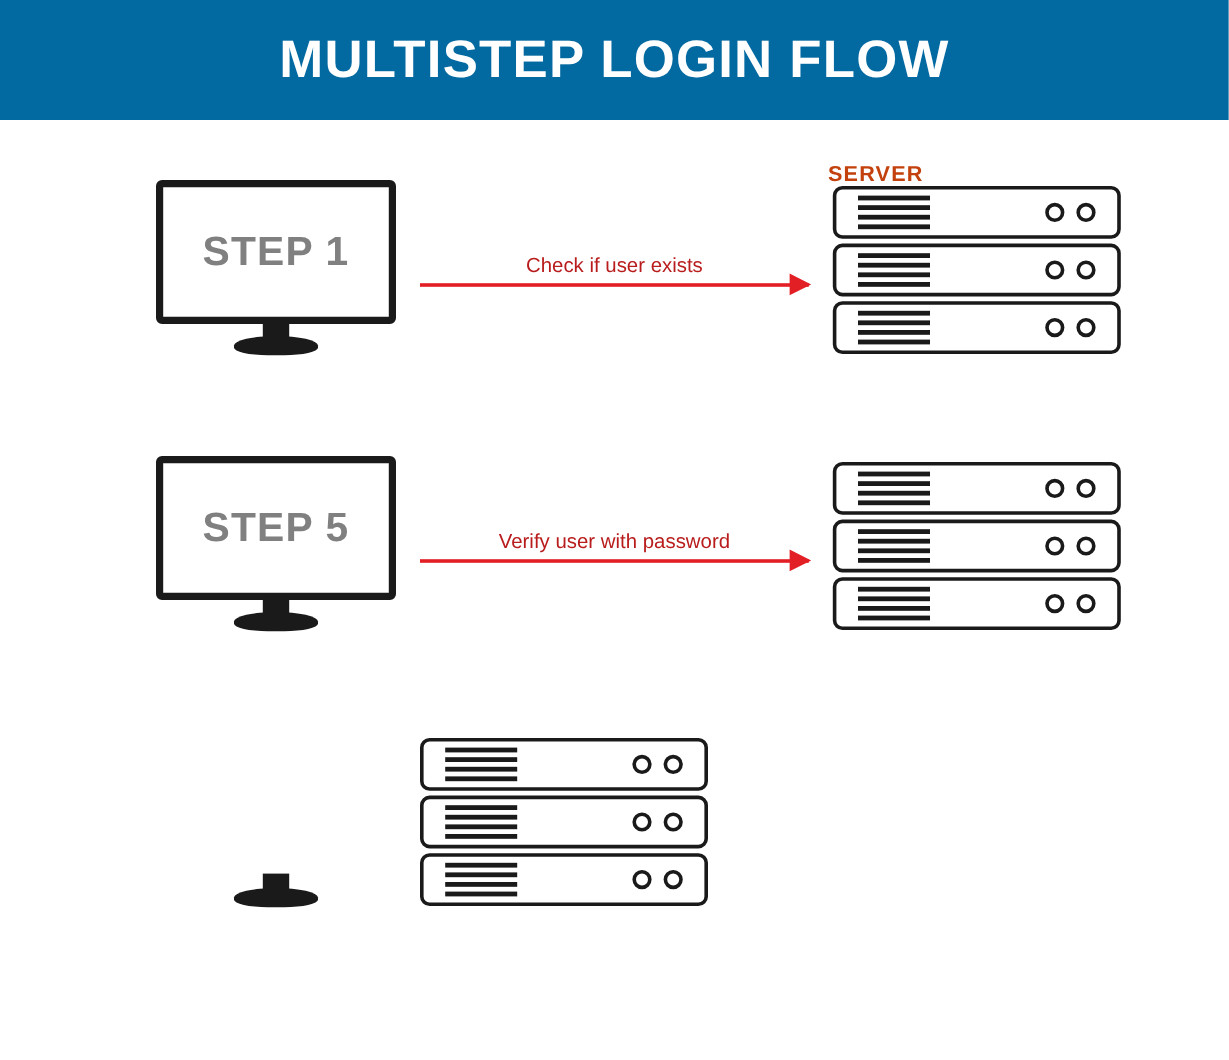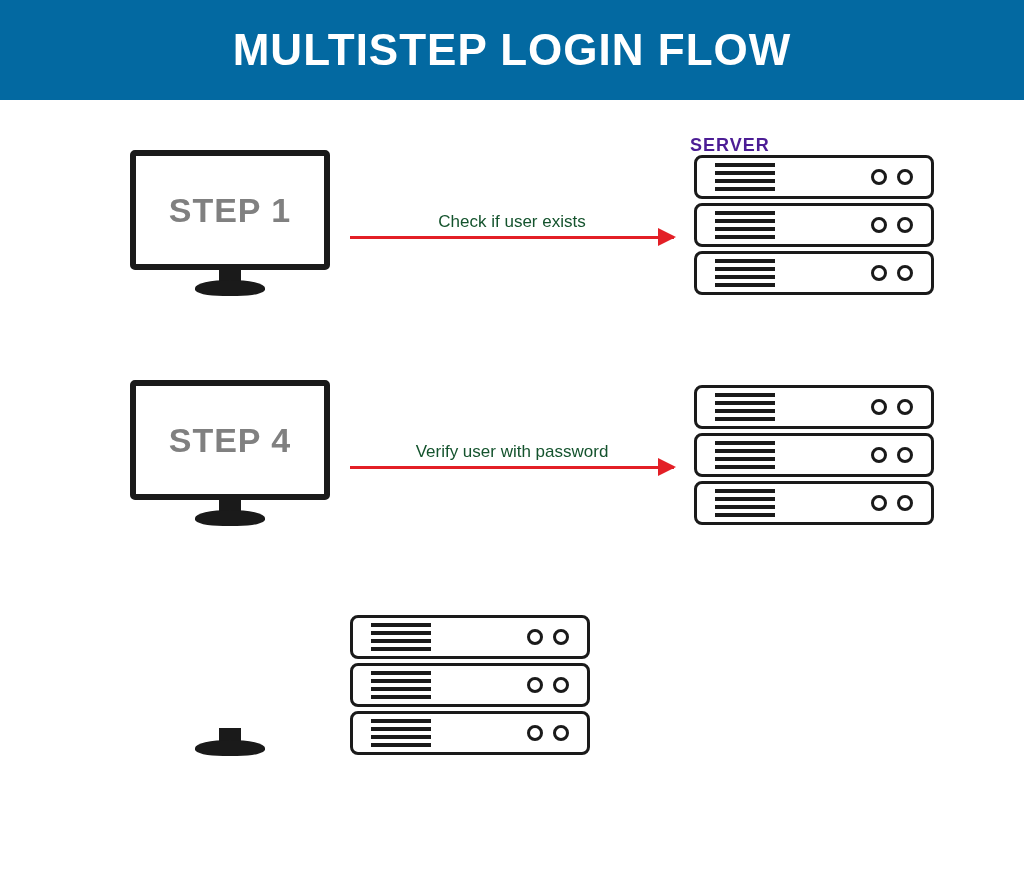--- a/index.html
+++ b/index.html
@@ -27,21 +27,21 @@
   .content {
     padding: 50px 90px 30px 130px;
     display: flex;
     flex-direction: column;
     gap: 80px;
   }
   .server-label {
     position: absolute;
     top: 135px;
     left: 690px;
-    color: #4c1d95;
+    color: #c2410c;
     font-weight: 800;
     font-size: 18px;
     letter-spacing: 1px;
   }
   .step-row {
     display: flex;
     align-items: center;
     gap: 20px;
     position: relative;
   }
@@ -96,21 +96,21 @@
   .arrow-area {
     position: relative;
     flex: 1;
     height: 50px;
     display: flex;
     flex-direction: column;
     justify-content: center;
     align-items: center;
   }
   .arrow-text {
-    color: #14532d;
+    color: #b91c1c;
     font-size: 17px;
     margin-bottom: 4px;
     text-align: center;
   }
   .arrow-line {
     position: relative;
     width: 100%;
     height: 3px;
     background: #e31f26;
   }
@@ -227,21 +227,21 @@
             <span></span>
             <span></span>
           </div>
       </div>
     </div>
   </div>
 
   <div class="step-row">
     <div class="monitor">
       <div class="monitor-screen">
-        <div class="step-label">STEP 4</div>
+        <div class="step-label">STEP 5</div>
       </div>
       <div class="monitor-stand">
         <div class="monitor-neck"></div>
         <div class="monitor-base"></div>
       </div>
     </div>
     <div class="arrow-area">
       <div class="arrow-text">Verify user with password</div>
       <div class="arrow-line"></div>
     </div>

